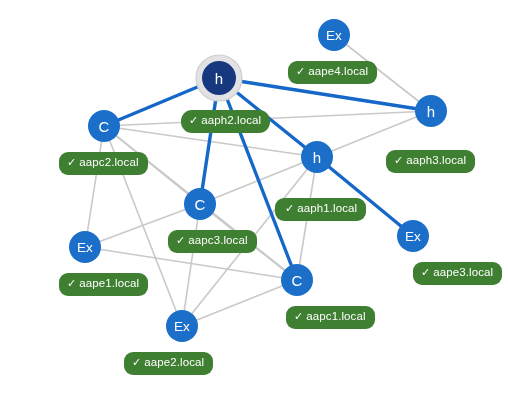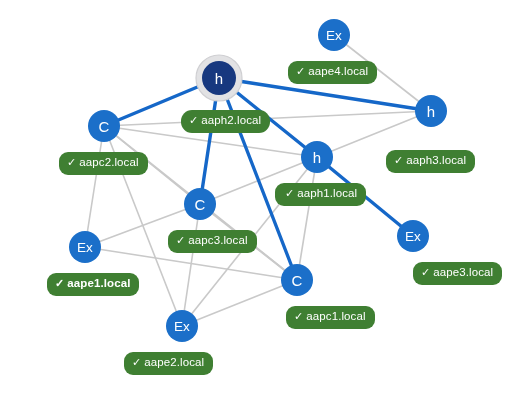--- a/index.html
+++ b/index.html
@@ -152,20 +152,20 @@
           <circle cx="182" cy="326" r="16" class="node-circle"></circle>
           <text x="182" y="326.5" class="node-label-text small">Ex</text>
         </g>
       </g>
   </svg>
   <div id="chip-layer">
       <div class="chip" style="left: 181px; top: 110px; border-radius: 11px;"><span class="tick">✓</span><span>aaph2.local</span></div>
       <div class="chip" style="left: 288px; top: 61px; text-align: right;"><span class="tick">✓</span><span>aape4.local</span></div>
       <div class="chip" style="left: 386px; top: 137px; margin-top: 13px;"><span class="tick">✓</span><span>aaph3.local</span></div>
       <div class="chip" style="left: 59px; top: 152px;"><span class="tick">✓</span><span>aapc2.local</span></div>
-      <div class="chip" style="left: 275px; top: 183px; padding-left: 10px;"><span class="tick">✓</span><span>aaph1.local</span></div>
+      <div class="chip" style="left: 275px; top: 198px; padding-left: 10px;"><span class="tick">✓</span><span>aaph1.local</span></div>
       <div class="chip" style="left: 168px; top: 230px;"><span class="tick">✓</span><span>aapc3.local</span></div>
-      <div class="chip" style="left: 47px; top: 273px; font-weight: bold;"><span class="tick">✓</span><span>aape1.local</span></div>
+      <div class="chip" style="left: 59px; top: 273px;"><span class="tick">✓</span><span>aape1.local</span></div>
       <div class="chip" style="left: 372px; top: 262px; margin-left: 41px;"><span class="tick">✓</span><span>aape3.local</span></div>
       <div class="chip" style="left: 258px; top: 306px; margin-left: 28px;"><span class="tick">✓</span><span>aapc1.local</span></div>
       <div class="chip" style="left: 124px; top: 352px;"><span class="tick">✓</span><span>aape2.local</span></div>
     </div>
 </div>
 
 </body></html>

